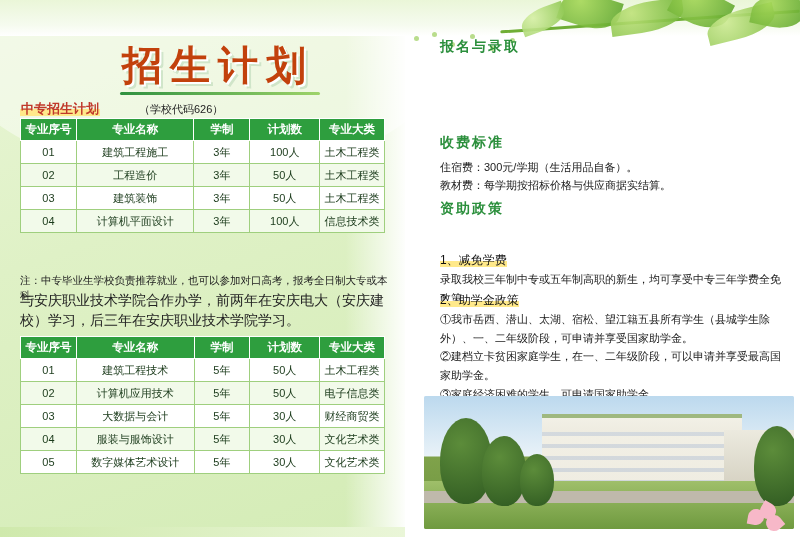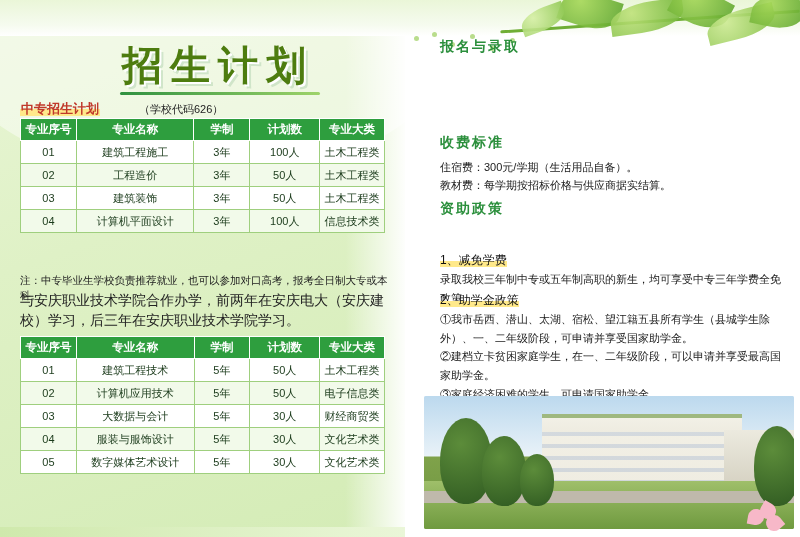--- a/index.html
+++ b/index.html
@@ -59,21 +59,21 @@
   .dots {
     position:absolute; left:410px; top:30px; width:120px; height:40px;
   }
   .dot{ position:absolute; width:5px;height:5px;border-radius:50%;background:#b9dd8c; }
 
   
   .title {
     position:absolute; left:122px; top:38px;
     font-family:"DejaVu Sans","Liberation Sans",sans-serif;
     font-size:40px; font-weight:bold; letter-spacing:8px;
-    color:#4d7c0f;
+    color:#c2410c;
     text-shadow: 2px 2px 0 #ffffff, 4px 4px 0 rgba(30,122,51,.15);
   }
   .title-underline{
     position:absolute; left:120px; top:92px; width:200px; height:3px;
     background:linear-gradient(90deg,#2f9140,#9ed36a);
     border-radius:2px;
   }
 
   
   .sec-head {

